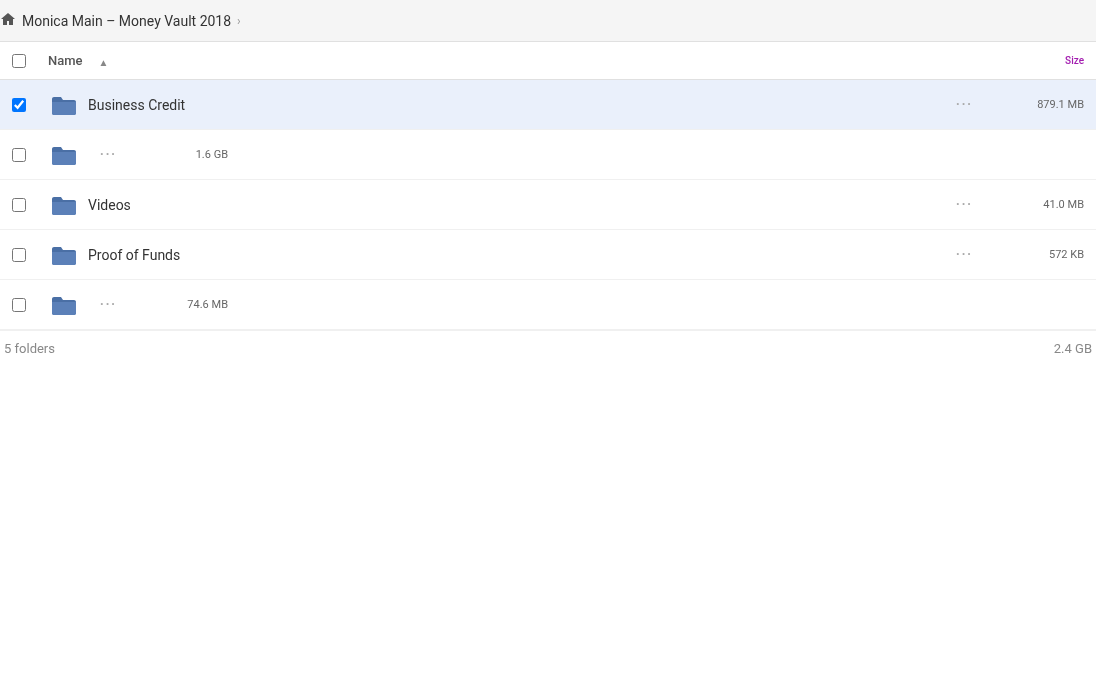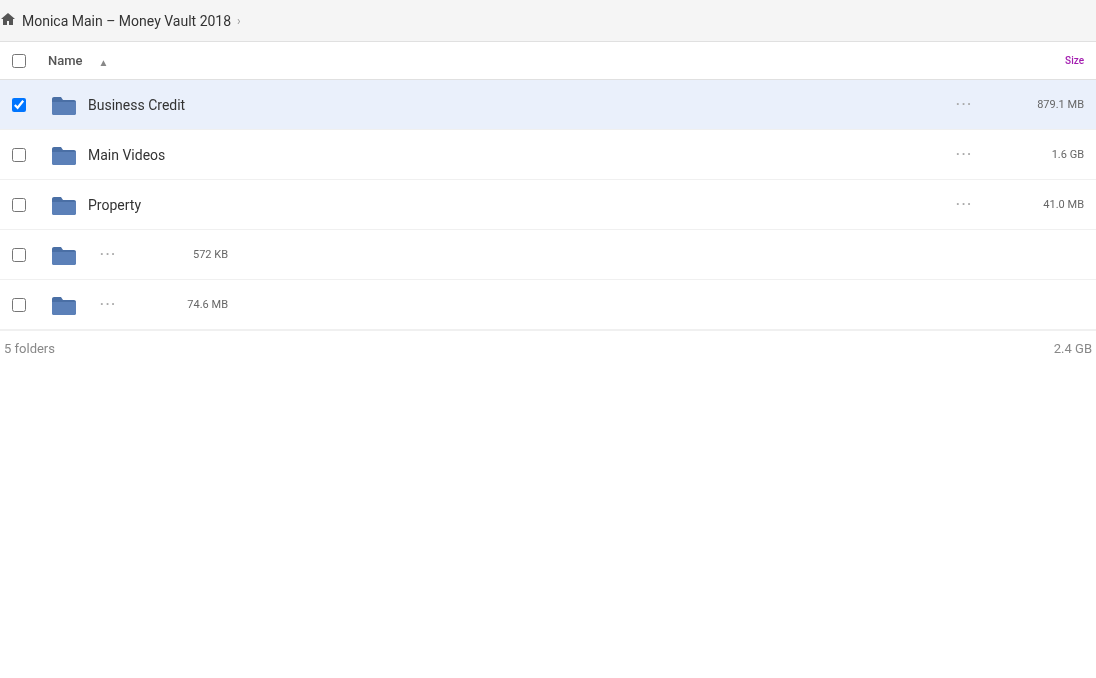--- a/index.html
+++ b/index.html
@@ -189,48 +189,48 @@
     <div class="file-row">
       <div class="row-checkbox">
         <input type="checkbox" style="">
       </div>
       <div class="row-icon">
         <svg class="folder-svg" viewBox="0 0 28 22" fill="none" xmlns="http://www.w3.org/2000/svg">
           <path d="M2 5C2 3.9 2.9 3 4 3H11L13 6H24C25.1 6 26 6.9 26 8V19C26 20.1 25.1 21 24 21H4C2.9 21 2 20.1 2 19V5Z" fill="#4a6fa5"></path>
           <path d="M2 8H26V19C26 20.1 25.1 21 24 21H4C2.9 21 2 20.1 2 19V8Z" fill="#5b80b8"></path>
         </svg>
       </div>
-      <div class="row-name">Main Videos</div>
       <div class="row-more" style="color:#aaa; font-size:18px; letter-spacing:1px;">···</div>
       <div class="row-size">1.6 GB</div>
     </div>
     <div class="file-row">
       <div class="row-checkbox">
         <input type="checkbox" style="">
       </div>
       <div class="row-icon">
         <svg class="folder-svg" viewBox="0 0 28 22" fill="none" xmlns="http://www.w3.org/2000/svg">
           <path d="M2 5C2 3.9 2.9 3 4 3H11L13 6H24C25.1 6 26 6.9 26 8V19C26 20.1 25.1 21 24 21H4C2.9 21 2 20.1 2 19V5Z" fill="#4a6fa5"></path>
           <path d="M2 8H26V19C26 20.1 25.1 21 24 21H4C2.9 21 2 20.1 2 19V8Z" fill="#5b80b8"></path>
         </svg>
       </div>
-      <div class="row-name">Property</div>
+      <div class="row-name">Videos</div>
       <div class="row-more" style="color:#aaa; font-size:18px; letter-spacing:1px;">···</div>
       <div class="row-size">41.0 MB</div>
     </div>
     <div class="file-row">
       <div class="row-checkbox">
         <input type="checkbox" style="">
       </div>
       <div class="row-icon">
         <svg class="folder-svg" viewBox="0 0 28 22" fill="none" xmlns="http://www.w3.org/2000/svg">
           <path d="M2 5C2 3.9 2.9 3 4 3H11L13 6H24C25.1 6 26 6.9 26 8V19C26 20.1 25.1 21 24 21H4C2.9 21 2 20.1 2 19V5Z" fill="#4a6fa5"></path>
           <path d="M2 8H26V19C26 20.1 25.1 21 24 21H4C2.9 21 2 20.1 2 19V8Z" fill="#5b80b8"></path>
         </svg>
       </div>
+      <div class="row-name">Proof of Funds</div>
       <div class="row-more" style="color:#aaa; font-size:18px; letter-spacing:1px;">···</div>
       <div class="row-size">572 KB</div>
     </div>
     <div class="file-row">
       <div class="row-checkbox">
         <input type="checkbox" style="">
       </div>
       <div class="row-icon">
         <svg class="folder-svg" viewBox="0 0 28 22" fill="none" xmlns="http://www.w3.org/2000/svg">
           <path d="M2 5C2 3.9 2.9 3 4 3H11L13 6H24C25.1 6 26 6.9 26 8V19C26 20.1 25.1 21 24 21H4C2.9 21 2 20.1 2 19V5Z" fill="#4a6fa5"></path>

